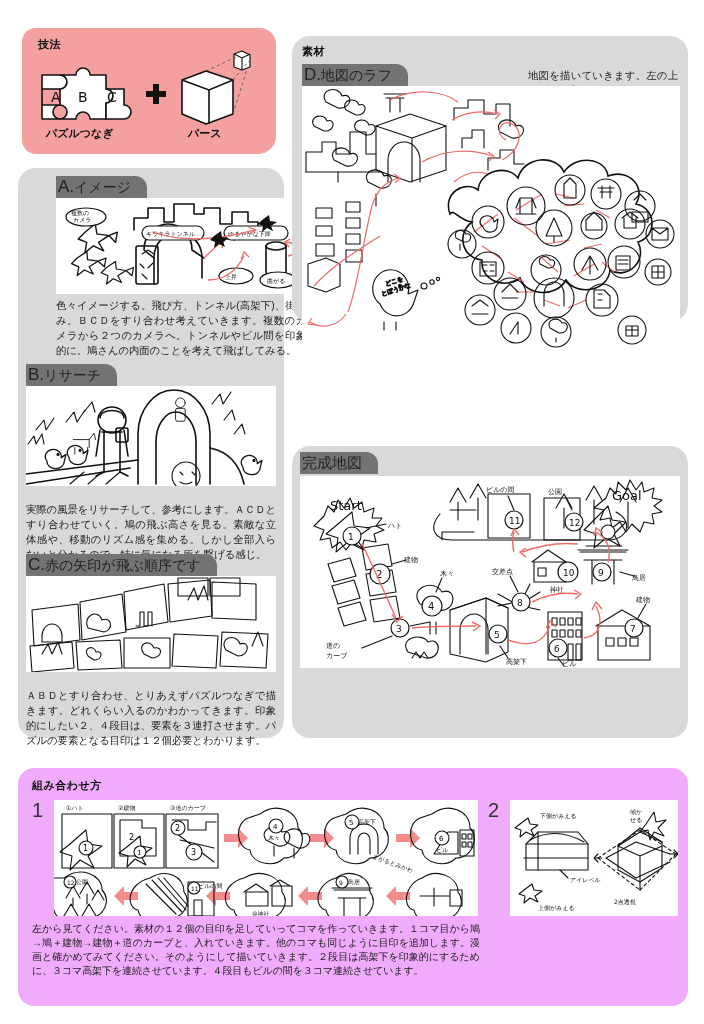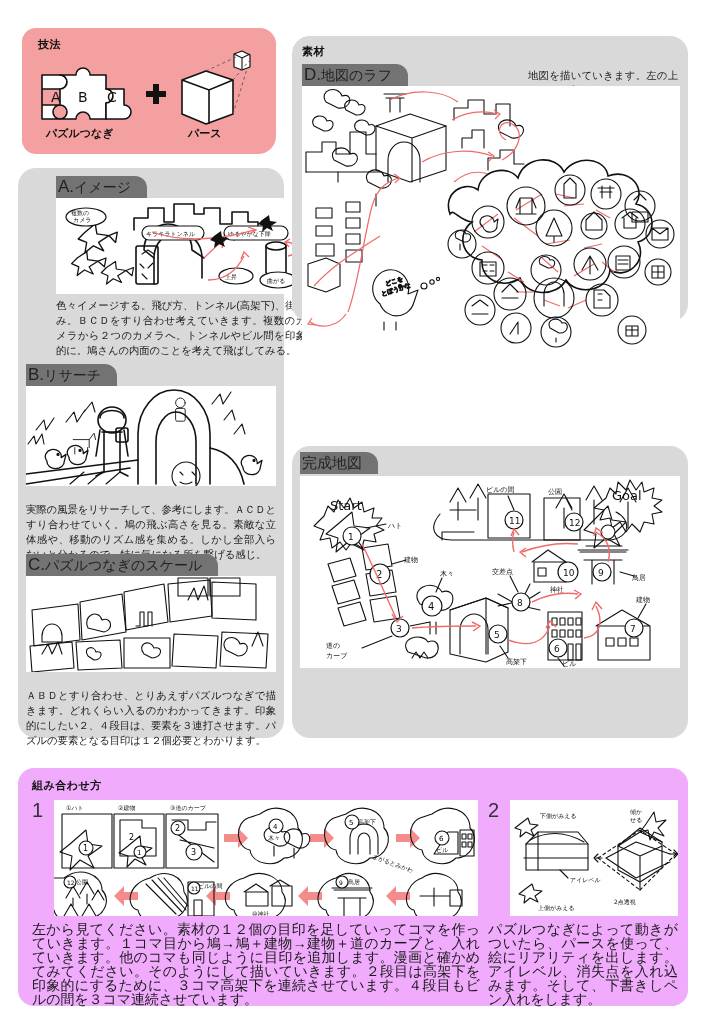--- a/index.html
+++ b/index.html
@@ -64,21 +64,21 @@
   
   #right-gray{left:292px;top:36px;width:396px;height:286px;}
   #bottom-gray{left:292px;top:446px;width:396px;height:292px;}
   #left-gray{left:18px;top:168px;width:266px;height:570px;}
 
   #blue{left:18px;top:768px;width:670px;height:238px;border-radius:16px;}
 
   .num-big{
     font-size:20px;color:#333;font-weight:300;line-height:20px;
   }
-  .tiny{font-size:14px;line-height:14px;}
+  .tiny{font-size:10px;line-height:14px;}
 
   
   .hw{font-family:"DejaVu Sans",sans-serif;font-size:7px;fill:#111;}
   .hw-s{font-family:"DejaVu Sans",sans-serif;font-size:6px;fill:#111;}
   .red{stroke:#ef6a68;fill:none;}
   .ink{stroke:#111;fill:none;stroke-width:1.6;stroke-linecap:round;stroke-linejoin:round;}
   .ink-thin{stroke:#111;fill:none;stroke-width:1.1;stroke-linecap:round;stroke-linejoin:round;}
   .inkf{stroke:#111;fill:#fff;stroke-width:1.6;stroke-linejoin:round;}
 </style>
 </head>
@@ -243,21 +243,21 @@
               <circle cx="160" cy="90" r="14"></circle>
               <path d="M154,86 l3,3 M166,86 l3,3 M154,96 q6,4 12,0"></path>
             </g>
         </svg>
       </div>
       <div class="body-text" style="margin-top:16px;width:250px;">実際の風景をリサーチして、参考にします。ＡＣＤとすり合わせていく。鳩の飛ぶ高さを見る。素敵な立体感や、移動のリズム感を集める。しかし全部入らないと分かるので、特に気になる所を繋げる感じ。</div>
     </div>
 
     <div style="position:absolute;left:8px;top:386px;width:250px;">
       <div class="sec-head">
-        <span class="letter">C.</span><span>パズルつなぎのスケール</span>
+        <span class="letter">C.</span><span>赤の矢印が飛ぶ順序です</span>
       </div>
       <div class="art" style="width:250px;height:96px;">
         <svg width="250" height="96" viewBox="0 0 250 96">
           <g class="ink-thin">
 
             <path d="M6,34 l46,-6 l2,36 l-46,6 z"></path>
             <path d="M54,26 l42,-8 l4,38 l-44,8 z"></path>
             <path d="M98,16 l40,-8 l4,38 l-42,8 z"></path>
             <path d="M142,8 l42,-4 l2,36 l-42,6 z"></path>
             <path d="M186,6 l44,2 l0,36 l-44,-2 z"></path>
@@ -770,16 +770,15 @@
         <path class="ink-thin" d="M160,54 h8 M164,50 l4,4 l-4,4"></path>
         <path class="ink-thin" stroke-dasharray="3 3" d="M88,58 L130,30 M88,58 L130,90 M166,54 L130,30 M166,54 L130,90"></path>
         <text class="hw-s" x="104" y="104" font-size="8">2点透視</text>
         <text class="hw-s" x="120" y="14">傾か</text>
         <text class="hw-s" x="120" y="22">せる</text>
         <g class="ink-thin">
             <path d="M136,24 l8,-12 l2,10 l10,-2 l-8,8 l6,8 l-10,-4 l-4,8 l-2,-10 l-8,2 z"></path>
           </g>
       </svg>
     </div>
-    <div class="body-text tiny" style="position:absolute;left:470px;top:154px;width:190px;">パズルつなぎによって動きがついたら、パースを使って、絵にリアリティを出します。アイレベル、消失点を入れ込みます。そして、下書きしペン入れをします。</div>
   </div>
 
 </div>
 
 </body></html>

